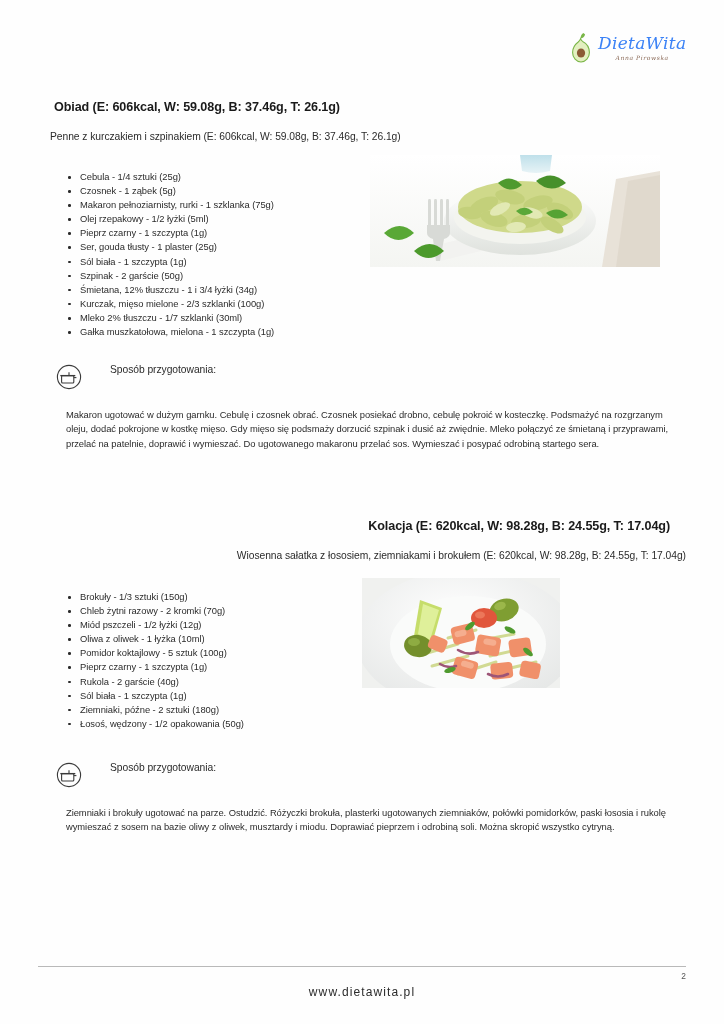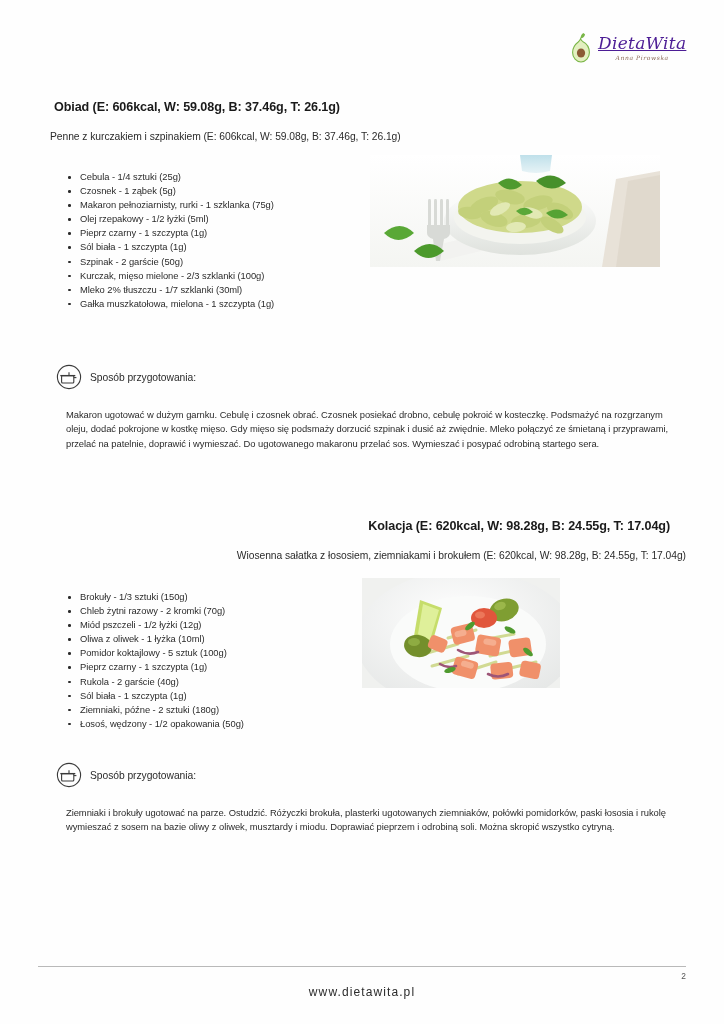--- a/index.html
+++ b/index.html
@@ -42,22 +42,21 @@
     display: flex;
     flex-direction: column;
     align-items: center;
     line-height: 1;
   }
   .logo-name {
     font-family: "DejaVu Serif", serif;
     font-style: italic;
     font-size: 17px;
     letter-spacing: .3px;
-    color: #4c1d95;
-    text-decoration: underline;
+    color: #3b82f6;
   }
   .logo-sub {
     font-family: "DejaVu Serif", serif;
     font-style: italic;
     font-size: 6px;
     letter-spacing: .6px;
     color: #8a6a58;
     margin-top: 3px;
   }
 
@@ -112,22 +111,22 @@
   .food-photo {
     position: absolute;
     overflow: hidden;
     background: #ffffff;
   }
   .food-photo svg { display: block; }
 
   
   .prep-head {
     display: flex;
-    align-items: center;
-    gap: 8px;
+    align-items: flex-start;
+    gap: 28px;
   }
   .pot-icon {
     width: 26px;
     height: 26px;
     flex: 0 0 auto;
   }
   .prep-label {
     font-size: 10.3px;
     color: #2b2b2b;
     letter-spacing: -.05px;
@@ -188,22 +187,24 @@
     <h2 class="meal-title">Obiad (E: 606kcal, W: 59.08g, B: 37.46g, T: 26.1g)</h2>
     <p class="meal-subtitle">Penne z kurczakiem i szpinakiem (E: 606kcal, W: 59.08g, B: 37.46g, T: 26.1g)</p>
   </div>
 
   <ul class="ingredients" style="position:absolute; left:58px; top:166px;">
     <li>Cebula - 1/4 sztuki (25g)</li>
     <li>Czosnek - 1 ząbek (5g)</li>
     <li>Makaron pełnoziarnisty, rurki - 1 szklanka (75g)</li>
     <li>Olej rzepakowy - 1/2 łyżki (5ml)</li>
     <li>Pieprz czarny - 1 szczypta (1g)</li>
+    <li>Ser, gouda tłusty - 1 plaster (25g)</li>
     <li>Sól biała - 1 szczypta (1g)</li>
     <li>Szpinak - 2 garście (50g)</li>
+    <li>Śmietana, 12% tłuszczu - 1 i 3/4 łyżki (34g)</li>
     <li>Kurczak, mięso mielone - 2/3 szklanki (100g)</li>
     <li>Mleko 2% tłuszczu - 1/7 szklanki (30ml)</li>
     <li>Gałka muszkatołowa, mielona - 1 szczypta (1g)</li>
   </ul>
 
   <div class="food-photo" style="left:370px; top:155px; width:290px; height:112px;">
     <svg viewBox="0 0 290 112" width="290" height="112">
       <defs>
         <linearGradient id="bg1" x1="0" y1="0" x2="0" y2="1">
           <stop offset="0" stop-color="#ffffff"></stop>

